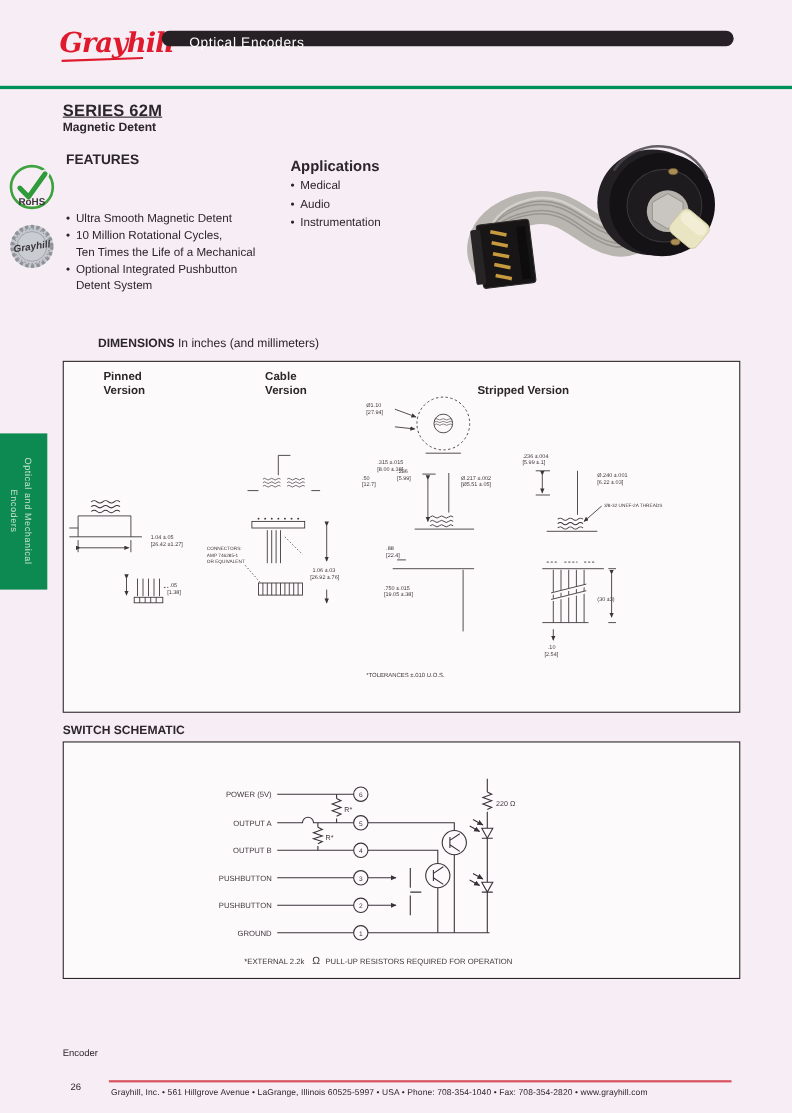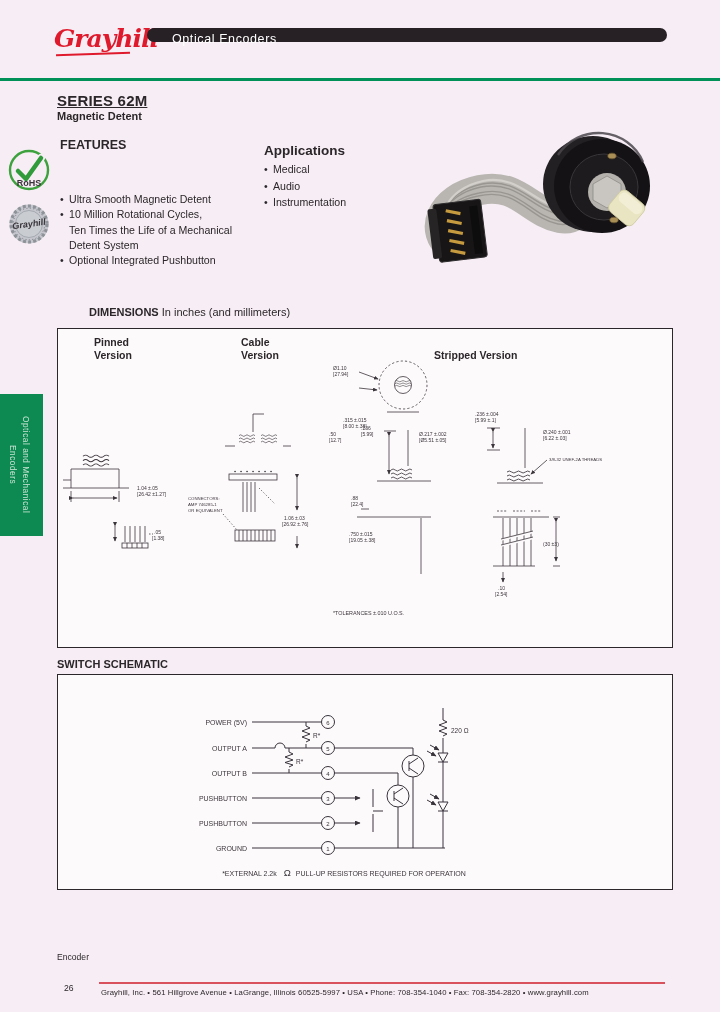--- a/index.html
+++ b/index.html
@@ -54,22 +54,22 @@
   <circle cx="22" cy="26" r="13.5" fill="#c9cdd2" stroke="#9aa0a7" stroke-width=".8"></circle>
   <circle cx="22" cy="26" r="15.8" fill="none" stroke="#6f747a" stroke-width=".9" stroke-dasharray="1 2.4"></circle>
   <text x="22" y="29" font-size="9" text-anchor="middle" font-family="DejaVu Serif,serif" font-style="italic" font-weight="bold" fill="#c1272f" transform="rotate(-8 22 26)">Grayhill</text>
 </svg>
 
 <div class="abs feat-head">FEATURES</div>
 <div class="abs feat-list">
   <div class="feat b">Ultra Smooth Magnetic Detent</div>
   <div class="feat b">10 Million Rotational Cycles,</div>
   <div class="feat">Ten Times the Life of a Mechanical</div>
+  <div class="feat b">Optional Integrated Pushbutton</div>
   <div class="feat">Detent System</div>
-  <div class="feat b">Optional Integrated Pushbutton</div>
 </div>
 
 <div class="abs app-head">Applications</div>
 <div class="abs app-list">
   <div class="feat b">Medical</div>
   <div class="feat b">Audio</div>
   <div class="feat b">Instrumentation</div>
 </div>
 
 <svg class="abs" style="left:410px;top:120px;" width="300" height="175" viewBox="0 0 300 175">

